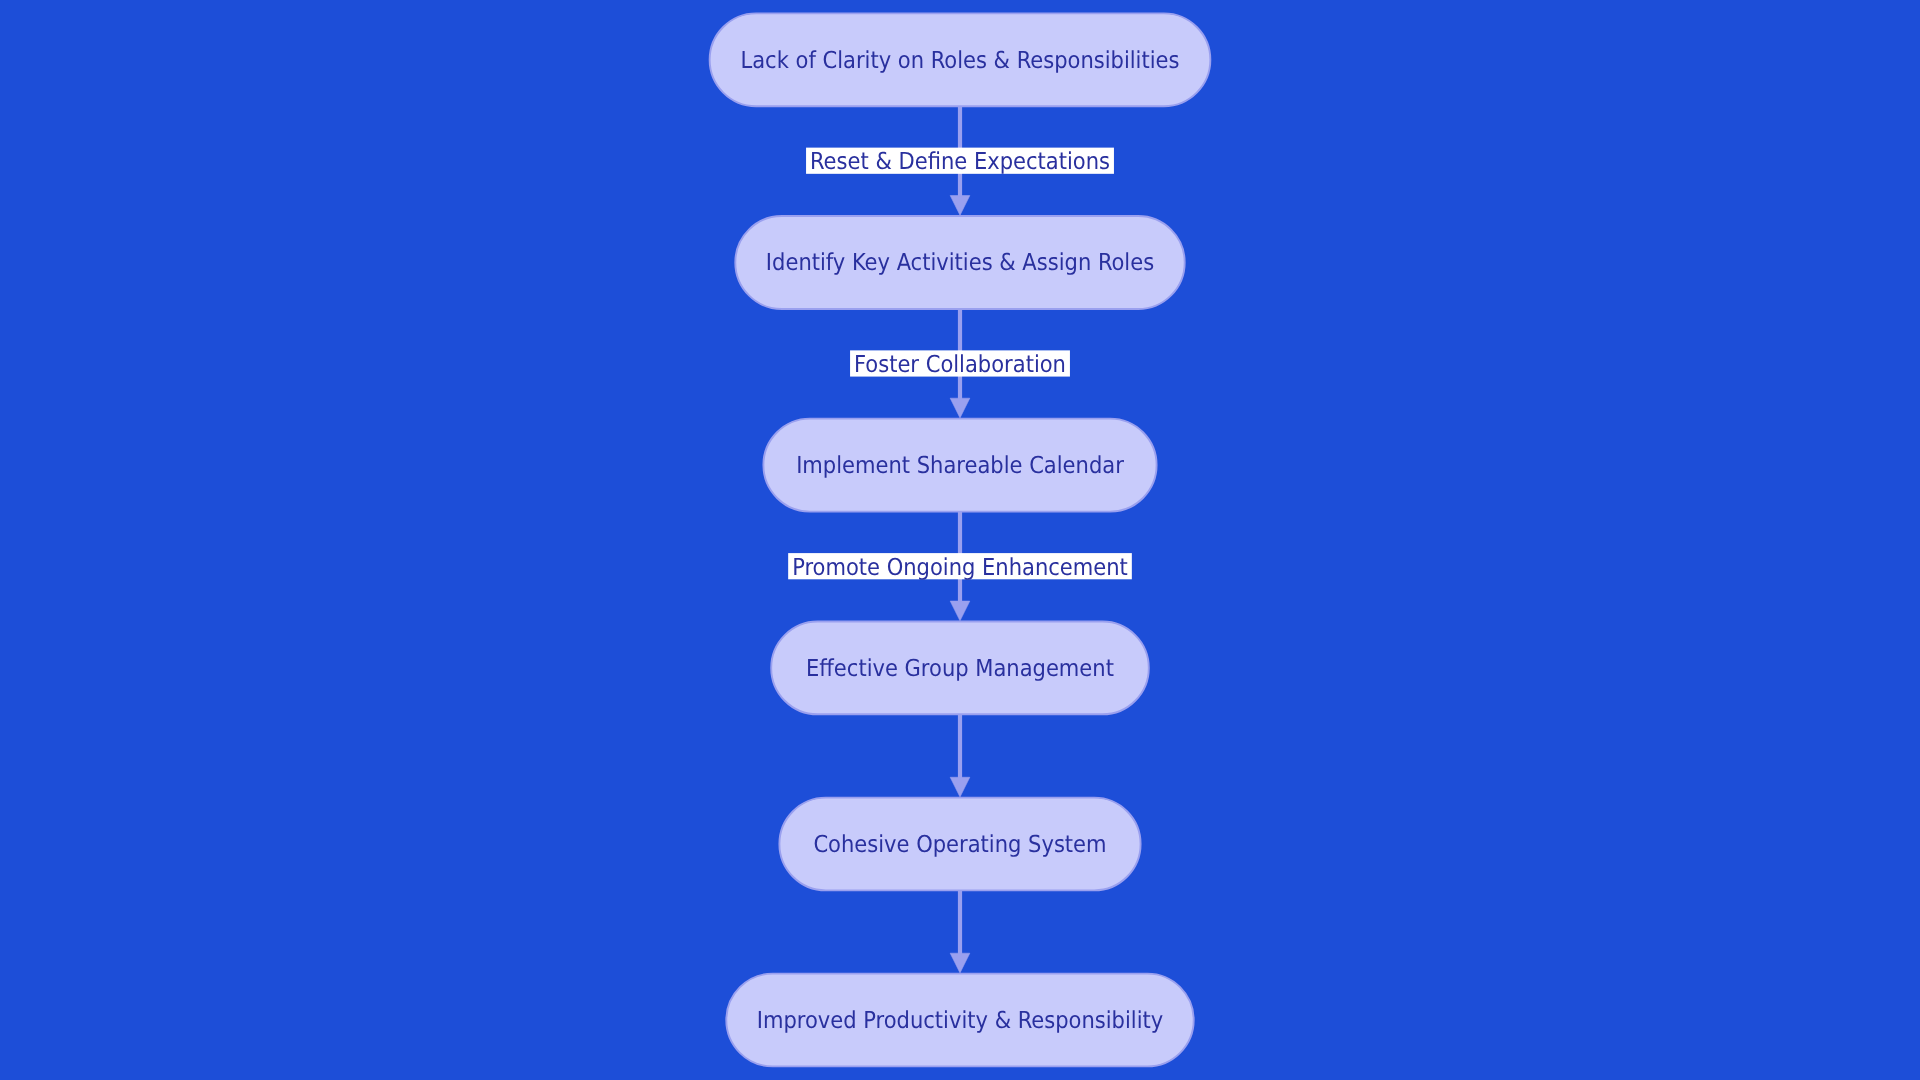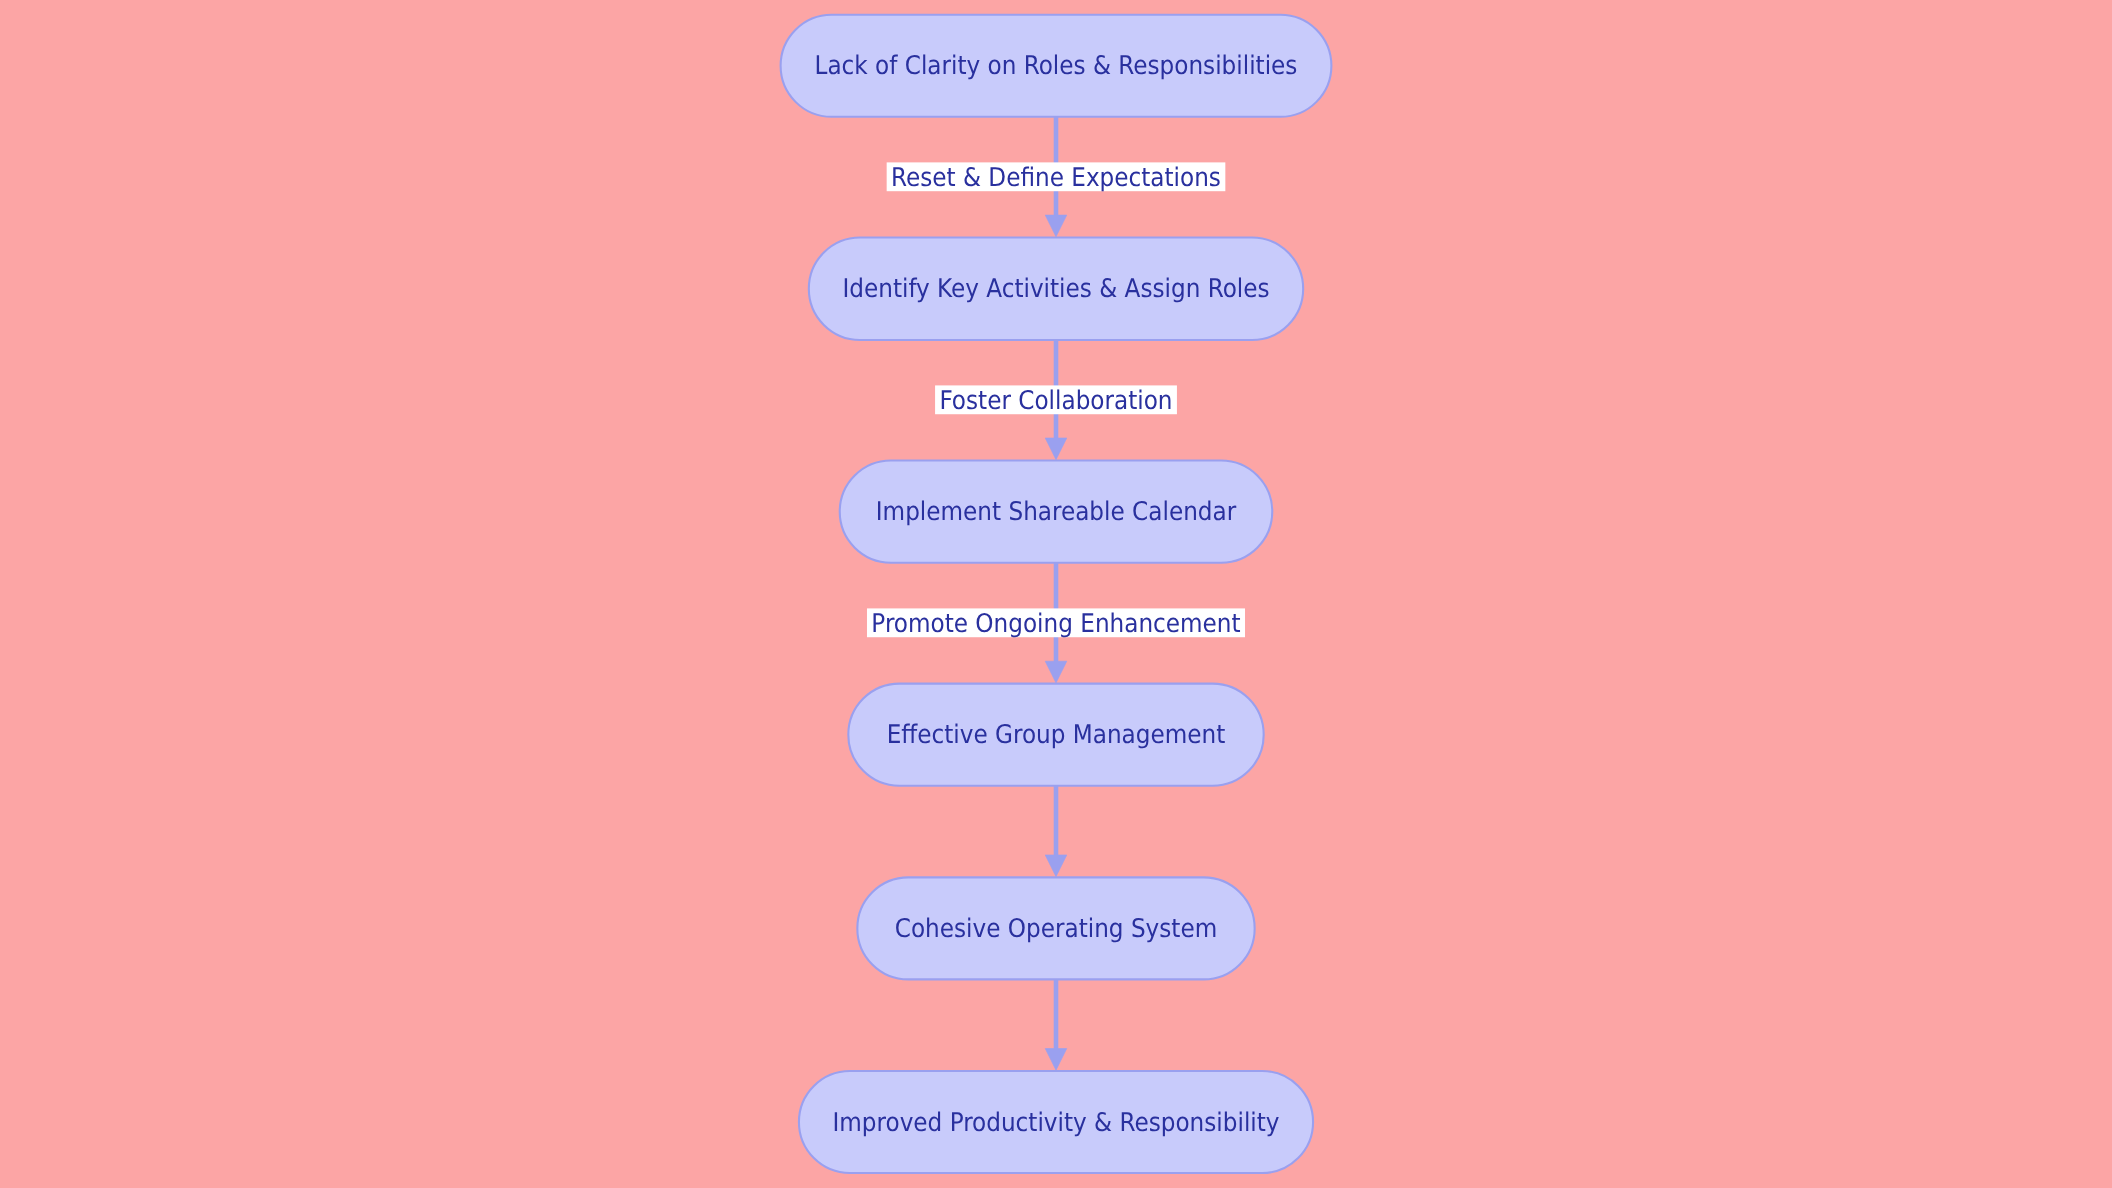--- a/index.html
+++ b/index.html
@@ -2,21 +2,21 @@
 <html><head>
 <meta charset="utf-8">
 
 <style>
   html,body{margin:0;padding:0;}
   body{width:1920px;height:1080px;background:#ffffff;overflow:hidden;
        font-family:"DejaVu Sans Condensed","DejaVu Sans",sans-serif;
        -webkit-font-smoothing:antialiased;
        -moz-osx-font-smoothing:grayscale;
        text-rendering:geometricPrecision;}
-  #canvas{position:relative;width:1920px;height:1080px;background:#fca5a5;}
+  #canvas{position:relative;width:1920px;height:1080px;background:#1d4ed8;}
   svg#flowchart{display:block;}
   .node-shape{fill:#c8cbfb;stroke:#9aa0ef;stroke-width:1.9;}
   .node-label,.edge-label{
       font-family:"DejaVu Sans Condensed","DejaVu Sans",sans-serif;
       font-size:23.4px;fill:#29309e;
       text-anchor:middle;
       will-change:transform;}
   .edge-line{stroke:#9aa0ef;stroke-width:4.2;fill:none;}
   .arrowhead{fill:#9aa0ef;stroke:#9aa0ef;stroke-width:0.6;stroke-linejoin:miter;}
   .edge-label-bg{fill:#ffffff;}

